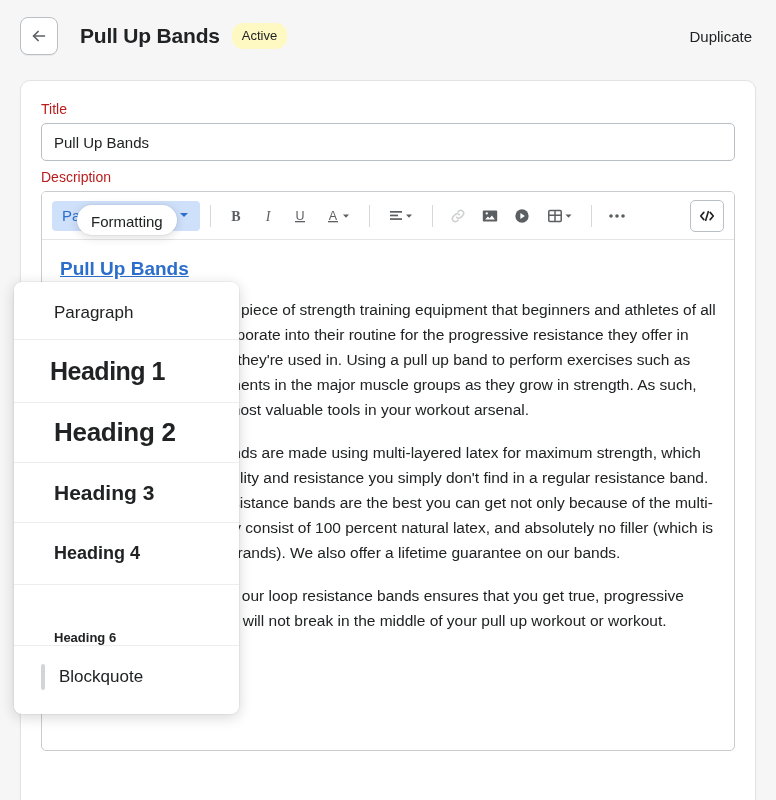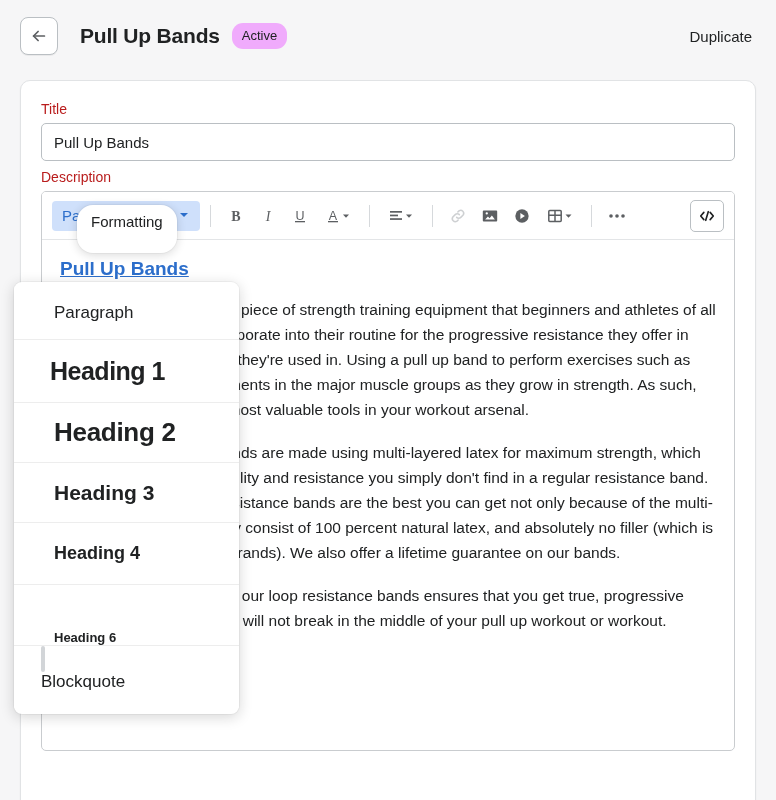--- a/index.html
+++ b/index.html
@@ -23,21 +23,21 @@
     background: #ffffff; display: flex; align-items: center; justify-content: center;
     cursor: pointer; box-shadow: 0 1px 0 rgba(0,0,0,0.05);
     flex: 0 0 auto;
   }
   .back-btn svg { display: block; }
   .page-title {
     font-size: 21px; font-weight: 700; color: #202223;
     margin-left: 22px; letter-spacing: -0.2px; white-space: nowrap;
   }
   .status-badge {
-    margin-left: 12px; background: #f0abfc; color: #202223;
+    margin-left: 12px; background: #fef9c3; color: #202223;
     font-size: 13px; line-height: 1; padding: 6px 10px 7px; border-radius: 11px;
     white-space: nowrap;
   }
   .header-spacer { flex: 1 1 auto; }
   .duplicate-btn {
     font-size: 15px; color: #202223; background: transparent; border: none;
     cursor: pointer; font-family: Liberation Sans, sans-serif; padding: 8px 4px;
     white-space: nowrap;
   }
 
@@ -95,21 +95,21 @@
   }
   .editor-body a {
     color: #2c6ecb; text-decoration: underline; font-weight: 700; font-size: 19px;
   }
   .doc-heading { font-size: 19px; font-weight: 700; margin-bottom: 16px; }
   .editor-body p { margin-bottom: 18px; }
 
   
   .tooltip {
     position: absolute; left: 77px; top: 205px; z-index: 40;
-    background: #fff; border-radius: 16px; padding: 8px 14px 23px;
+    background: #fff; border-radius: 16px; padding: 8px 14px 5px;
     font-size: 15px; color: #202223;
     box-shadow: 0 2px 10px rgba(23,24,24,0.16), 0 0 0 1px rgba(0,0,0,0.03);
     white-space: nowrap;
   }
 
   
   .dropdown {
     position: absolute; left: 14px; top: 282px; width: 225px; z-index: 50;
     background: #fff; border-radius: 8px;
     box-shadow: 0 3px 14px rgba(23,24,24,0.18), 0 0 0 1px rgba(0,0,0,0.04);
@@ -121,21 +121,21 @@
     background: #fff;
   }
   .dd-item:last-child { border-bottom: none; }
   .dd-p  { height: 54px; font-size: 17px; }
   .dd-h1 { height: 63px; font-size: 25px; font-weight: 700; letter-spacing: -0.5px; padding-left: 36px; }
   .dd-h2 { height: 60px; font-size: 26px; font-weight: 700; letter-spacing: -0.3px; }
   .dd-h3 { height: 60px; font-size: 21px; font-weight: 700; }
   .dd-h4 { height: 62px; font-size: 18px; font-weight: 700; }
   .dd-h5 { height: 61px; font-size: 16px; font-weight: 700; }
   .dd-h6 { height: 61px; font-size: 13px; font-weight: 700; align-items: flex-end; }
-  .dd-bq { height: 62px; font-size: 17px; padding-left: 27px; align-items: flex-start; flex-direction: column; }
+  .dd-bq { height: 62px; font-size: 17px; padding-left: 27px; align-items: center; }
   .bq-bar {
     width: 4px; height: 26px; background: #d2d5d8; border-radius: 2px;
     margin-right: 14px; flex: 0 0 auto;
   }
 </style>
 </head>
 <body>
 
 <div class="page">
 

